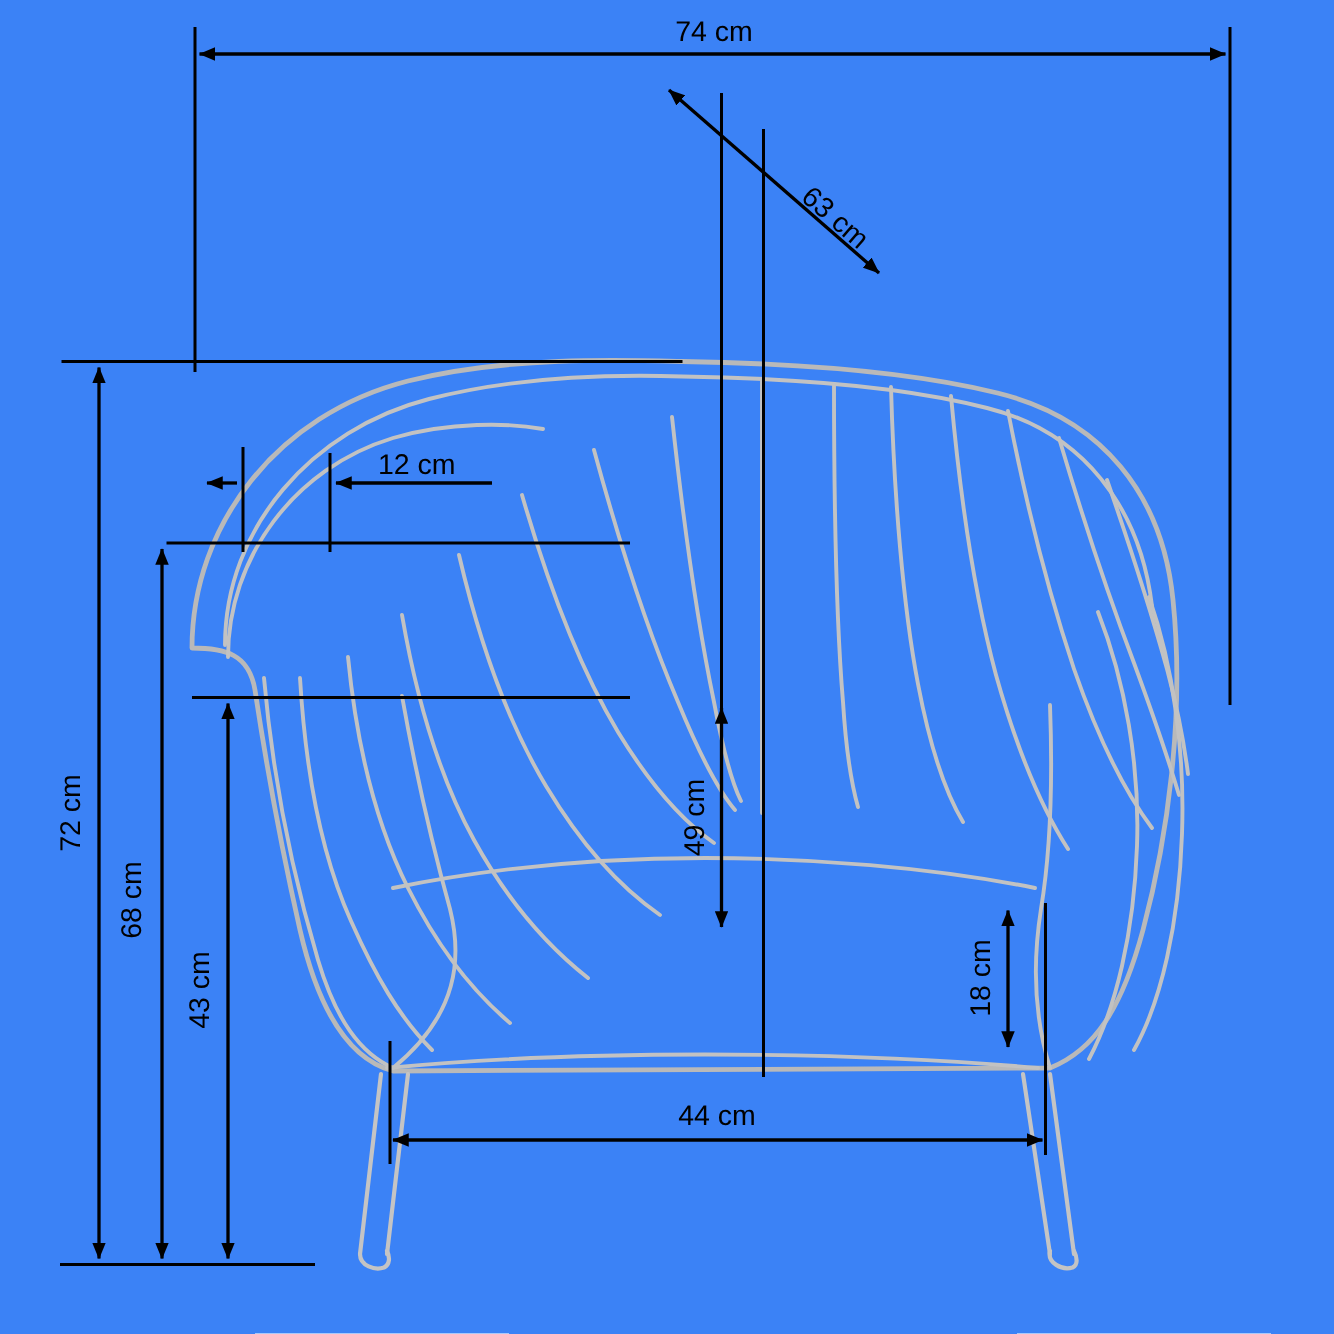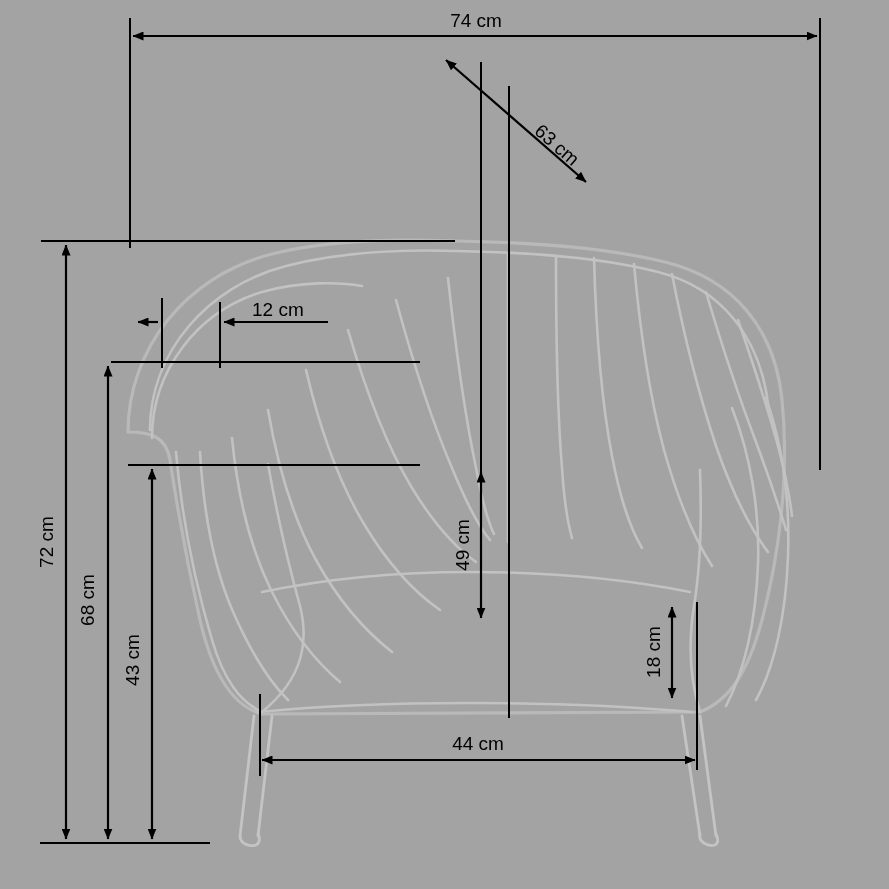--- a/index.html
+++ b/index.html
@@ -8,21 +8,21 @@
     padding: 0;
     background: #ffffff;
   }
   body {
     font-family: "Liberation Sans", sans-serif;
   }
   #drawing-root {
     position: relative;
     width: 889px;
     height: 889px;
-    background: #a3a3a3;
+    background: #3b82f6;
     overflow: hidden;
   }
   #drawing-svg {
     display: block;
     width: 889px;
     height: 889px;
   }
   .dim-label {
     font-family: "Liberation Sans", sans-serif;
     font-size: 19px;

